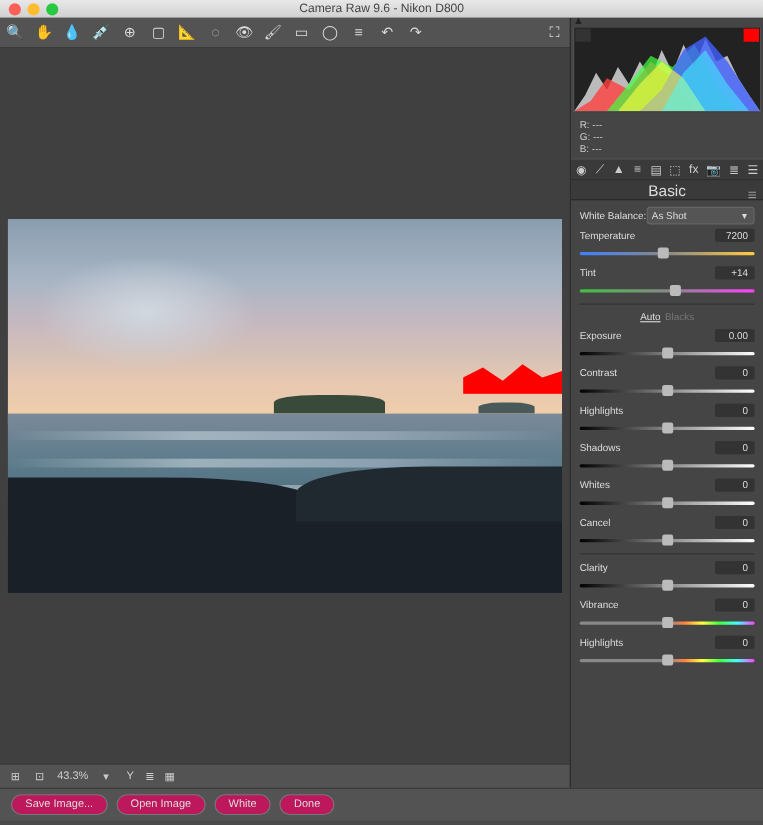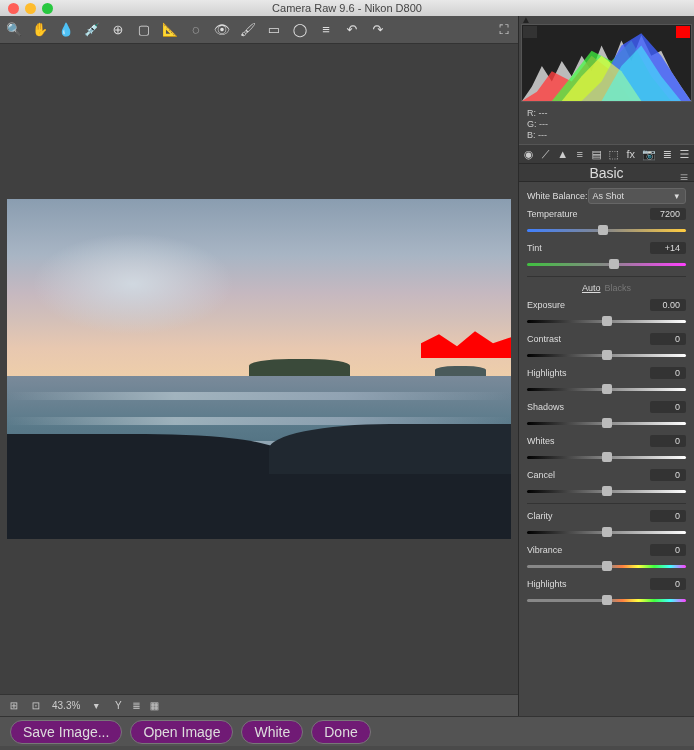--- a/index.html
+++ b/index.html
@@ -57,21 +57,21 @@
 .slider.vib .track{background:linear-gradient(90deg,#888 0%,#888 50%,#ff8040 60%,#ffff40 70%,#40ff40 80%,#40ffff 90%,#ff40ff 100%)}
 .slider.exp .track{background:linear-gradient(90deg,#000,#fff)}
 .slider.bw .track{background:linear-gradient(90deg,#000,#888,#fff)}
 .divider{height:1px;background:#333;margin:6px 0}
 .autodef{display:flex;justify-content:center;gap:4px;margin-bottom:6px;font-size:9px}
 .autodef .auto{color:#ddd;text-decoration:underline;cursor:pointer}
 .autodef .def{color:#777}
 .value-box{background:#333;padding:1px 6px;border-radius:2px;min-width:36px;text-align:right;color:#ddd}
 .footer{height:30px;background:#535353;border-top:1px solid #333;display:flex;align-items:center;padding:0 10px;gap:8px}
 .footer .info{flex:1;text-align:center;font-size:9px;color:#ccc;text-decoration:underline}
-.btn{background:#701a75;border:1px solid #777;border-radius:12px;padding:3px 12px;font-size:14px;color:#ddd;cursor:pointer}
+.btn{background:#be185d;border:1px solid #777;border-radius:12px;padding:3px 12px;font-size:10px;color:#ddd;cursor:pointer}
 .sm-icon{width:12px;height:12px;display:inline-flex;align-items:center;justify-content:center;color:#ccc;font-size:10px}
 </style>
 </head>
 <body>
 
 <div class="titlebar">
   <div class="traffic">
     <span class="r"></span>
     <span class="y"></span>
     <span class="g"></span>

